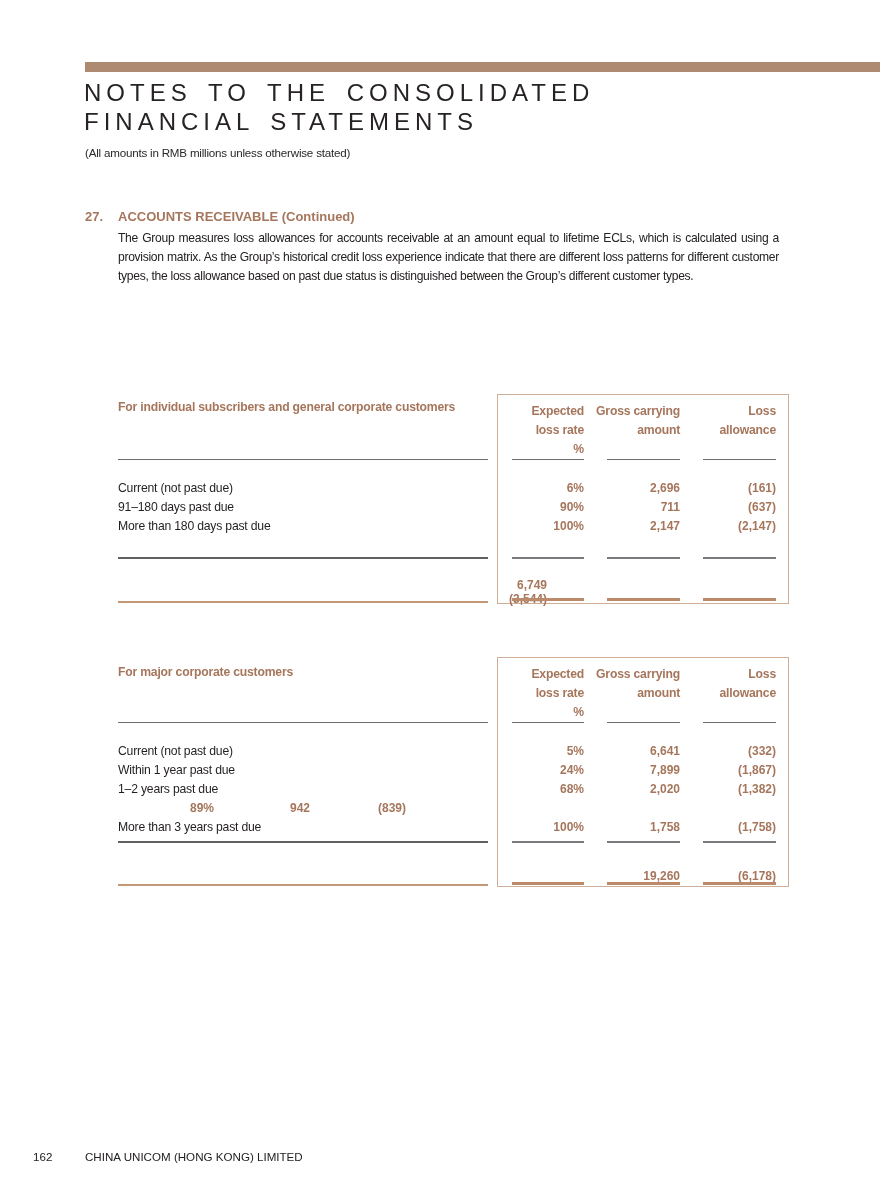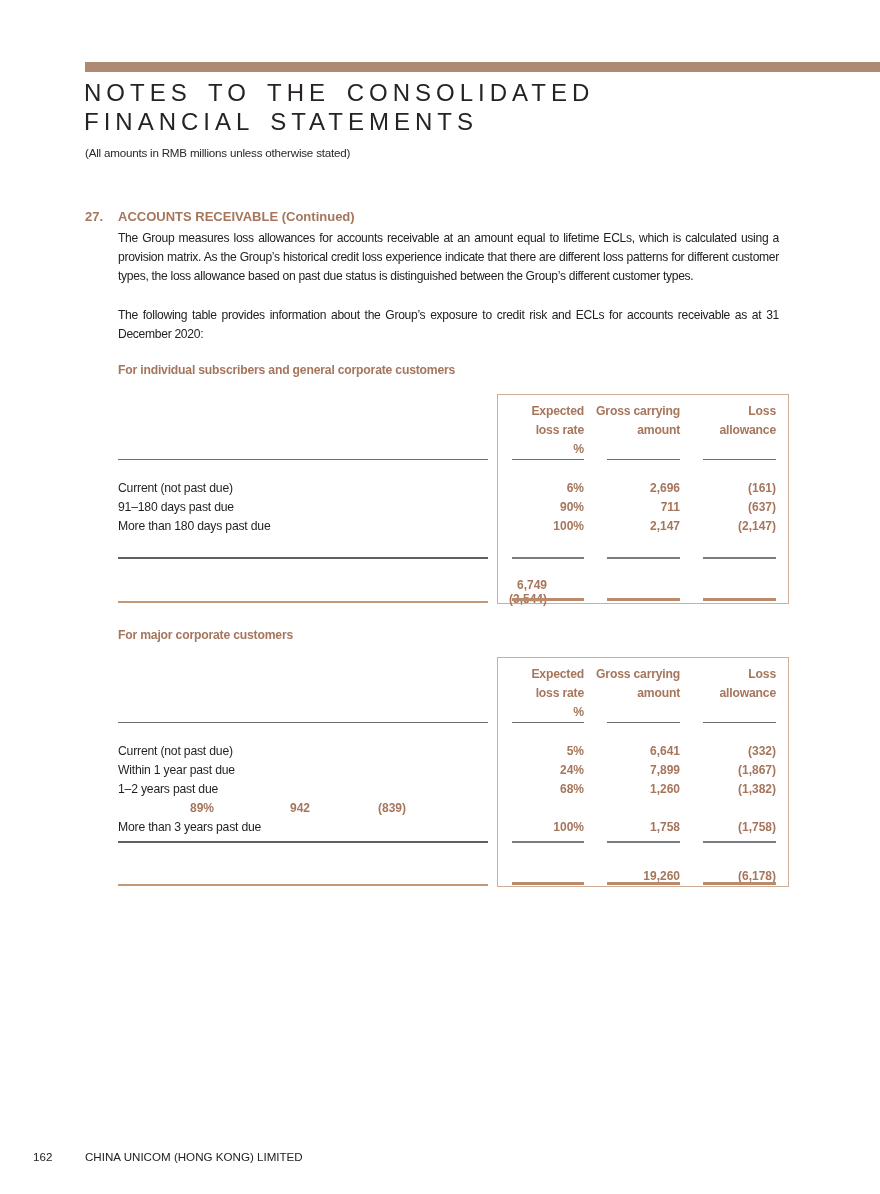--- a/index.html
+++ b/index.html
@@ -16,21 +16,21 @@
   .subtitle { position:absolute; left:85px; top:146px; font-size:11.6px; color:#2a2726; letter-spacing:-0.2px; }
 
   
   .section-head { position:absolute; left:85px; top:209px; font-size:13px; font-weight:700; color:#a6765c; }
   .section-head .sec-num { display:inline-block; width:33px; }
   .para { position:absolute; left:118px; width:661px; font-size:12.1px; line-height:19.2px;
     letter-spacing:-0.3px; text-align:justify; color:#242120; }
   .para-1 { top:229px; }
   .para-2 { top:306px; }
 
-  .tbl-caption { position:absolute; left:118px; font-size:12.2px; font-weight:700; color:#a6765c; letter-spacing:-0.2px; }
+  .tbl-caption { position:absolute; left:118px; font-size:12.2px; font-weight:700; color:#a6765c; letter-spacing:-0.2px;margin-top:37px; }
   .caption-1 { top:363px; }
   .caption-2 { top:628px; }
 
   
   .fin-table { position:absolute; left:0; width:880px; }
   .fin-table.t1 { top:394px; height:211px; }
   .fin-table.t2 { top:657px; height:231px; }
   .tbox { position:absolute; left:497px; top:0; width:292px; border:1px solid #cfae97; }
   .t1 .tbox { height:210px; } .t2 .tbox { height:230px; }
 
@@ -79,21 +79,20 @@
     <div>FINANCIAL STATEMENTS</div>
   </div>
 
   <div class="subtitle">(All amounts in RMB millions unless otherwise stated)</div>
 
   <div class="section-head">
     <span class="sec-num">27.</span><span>ACCOUNTS RECEIVABLE (Continued)</span>
   </div>
 
   <p class="para para-1">The Group measures loss allowances for accounts receivable at an amount equal to lifetime ECLs, which is calculated using a provision matrix. As the Group’s historical credit loss experience indicate that there are different loss patterns for different customer types, the loss allowance based on past due status is distinguished between the Group’s different customer types.</p>
-  <p class="para para-2">The following table provides information about the Group’s exposure to credit risk and ECLs for accounts receivable as at 31 December 2020:</p>
 
   <div class="tbl-caption caption-1">For individual subscribers and general corporate customers</div>
 
   <div class="fin-table t1">
     <div class="tbox"></div>
 
     <div class="hc hc1">
       <div>Expected</div>
       <div>loss rate</div>
       <div>%</div>
@@ -196,21 +195,21 @@
     <span class="cell spacer"></span>
     <span class="cell num rate">24%</span>
     <span class="cell num gross">7,899</span>
     <span class="cell num allow">(1,867)</span>
   </div>
 
   <div class="t-row">
     <span class="cell label">1–2 years past due</span>
     <span class="cell spacer"></span>
     <span class="cell num rate">68%</span>
-    <span class="cell num gross">1,260</span>
+    <span class="cell num gross">2,020</span>
     <span class="cell num allow">(1,382)</span>
   </div>
 
   <div class="t-row">
     <span class="cell spacer"></span>
     <span class="cell num rate">89%</span>
     <span class="cell num gross">942</span>
     <span class="cell num allow">(839)</span>
   </div>
 

